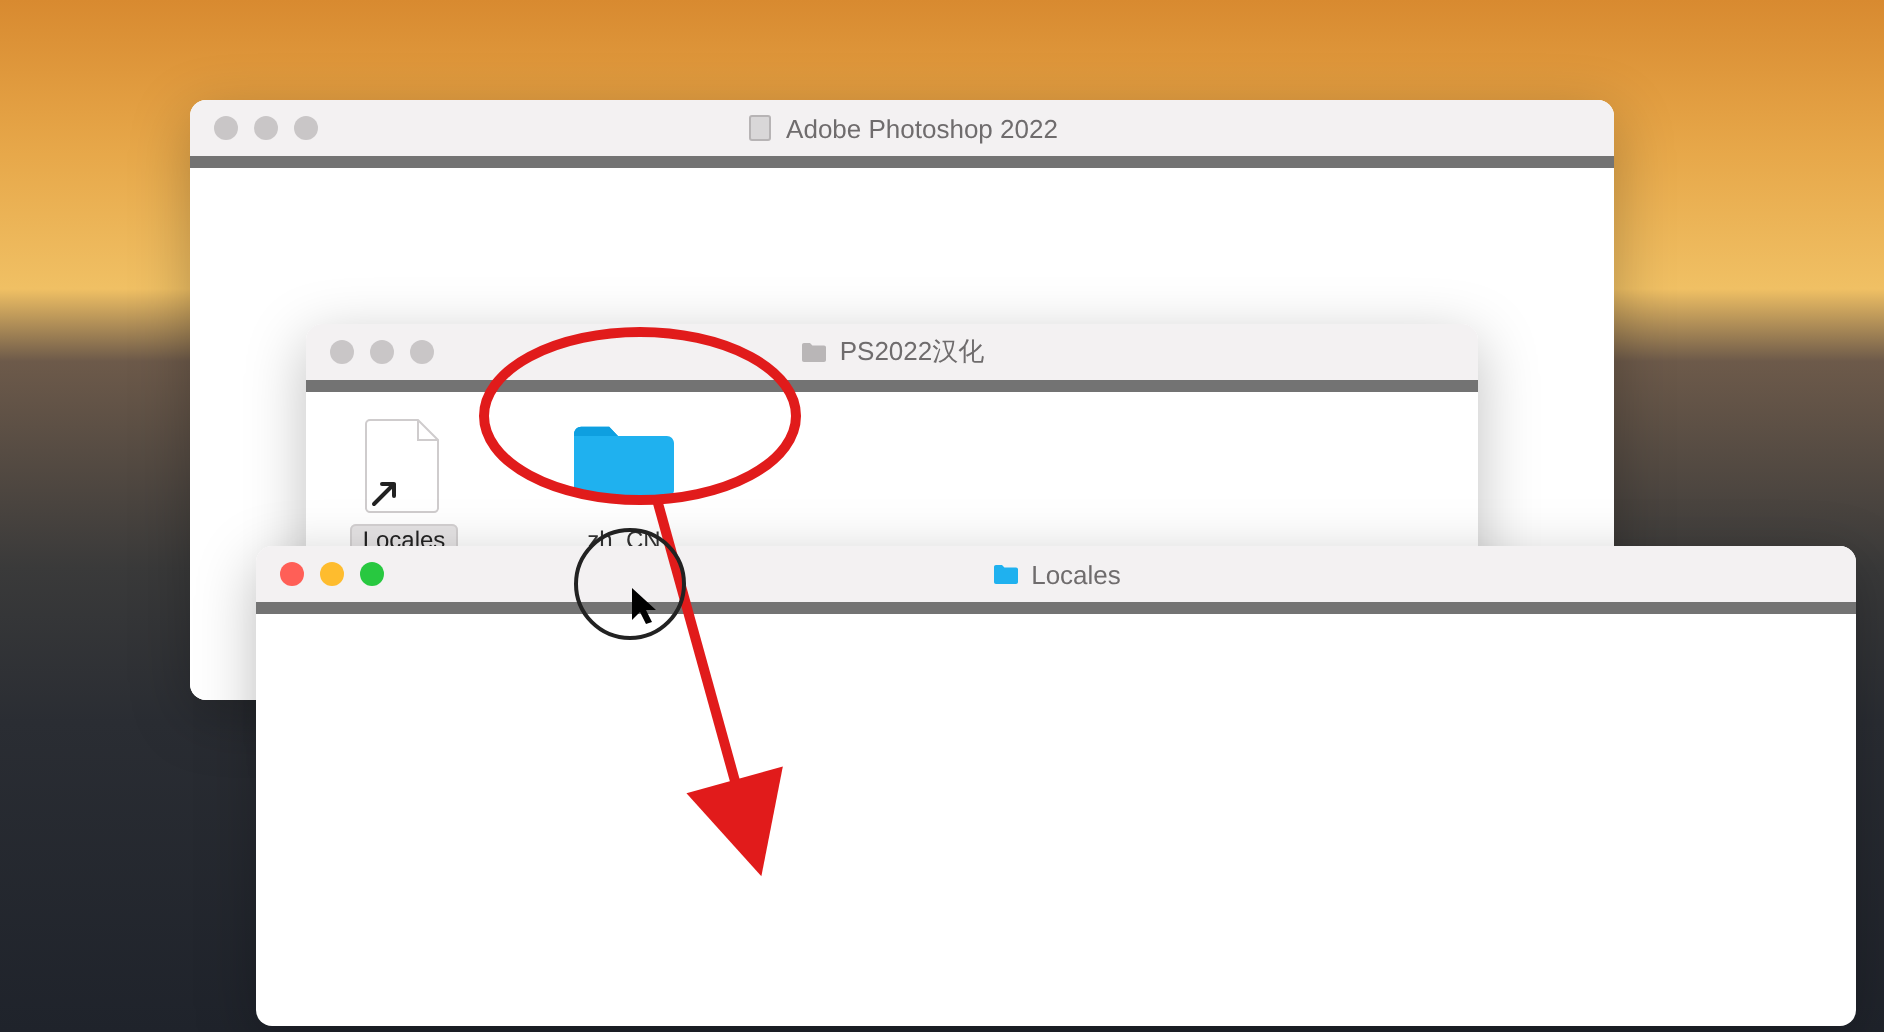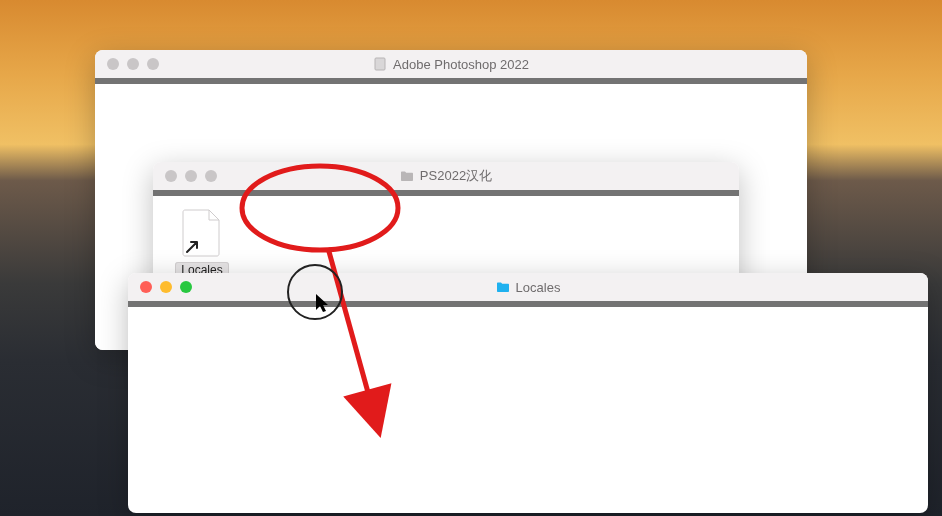--- a/index.html
+++ b/index.html
@@ -167,20 +167,29 @@
           <div class="icon-wrap">
             <svg width="42" height="50" viewBox="0 0 42 50">
               <path d="M4 2h24l10 10v34c0 1-.8 2-2 2H4c-1.1 0-2-1-2-2V4c0-1.1.9-2 2-2z" fill="#ffffff" stroke="#cfcccd"></path>
               <path d="M28 2v10h10" fill="none" stroke="#cfcccd"></path>
               <path d="M6 44 L16 34 M16 34 H10 M16 34 V40" stroke="#222" stroke-width="2" fill="none" stroke-linecap="round" stroke-linejoin="round"></path>
             </svg>
           </div>
           <span class="label-box label-sel">Locales</span>
         </div>
 
+        <div class="item">
+          <div class="icon-wrap">
+            <svg width="56" height="44" viewBox="0 0 56 44">
+              <path d="M3 9c0-2 1.6-3.6 3.6-3.6h14L25 10h24.4C51.4 10 53 11.6 53 13.6V37c0 2-1.6 3.6-3.6 3.6H6.6C4.6 40.6 3 39 3 37V9z" fill="#1fb1ef"></path>
+              <path d="M3 9c0-2 1.6-3.6 3.6-3.6h14L25 10H3V9z" fill="#0e9fe0"></path>
+            </svg>
+          </div>
+          <span class="label-box">zh_CN</span>
+        </div>
       </div>
     </div>
   </div>
 
   <div class="window win-front">
     <div class="titlebar">
       <div class="traffic">
         <div class="dot close"></div>
         <div class="dot min"></div>
         <div class="dot max"></div>

